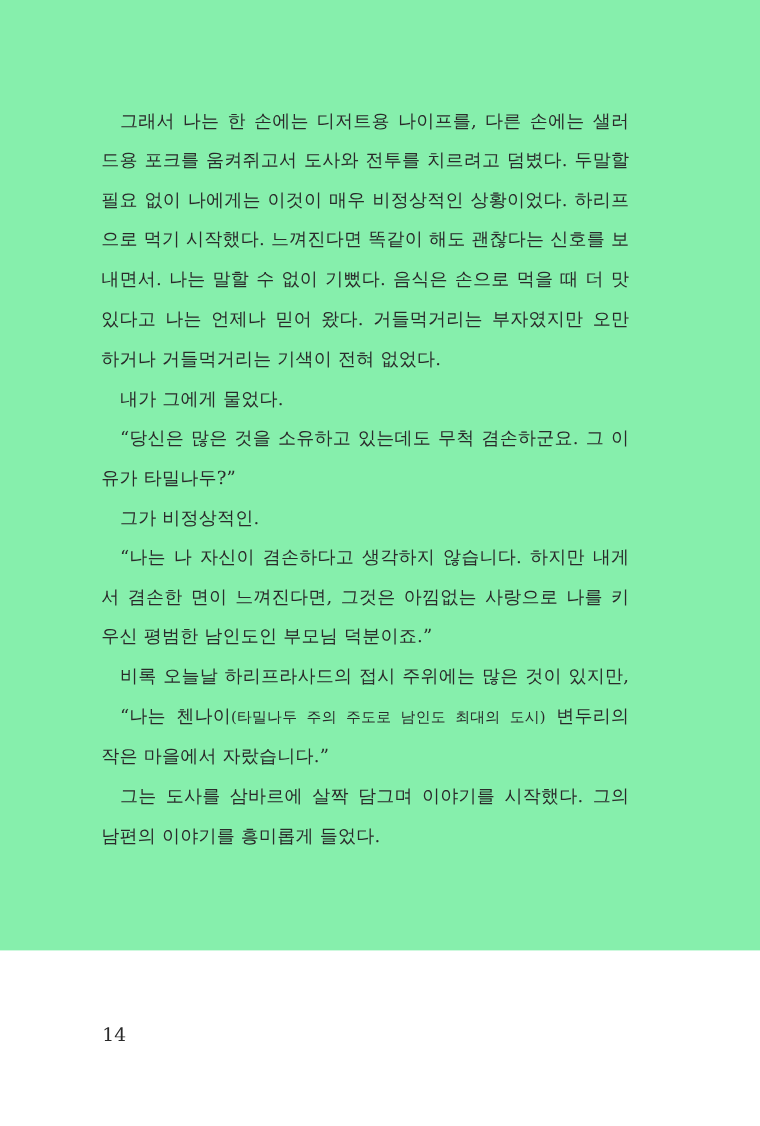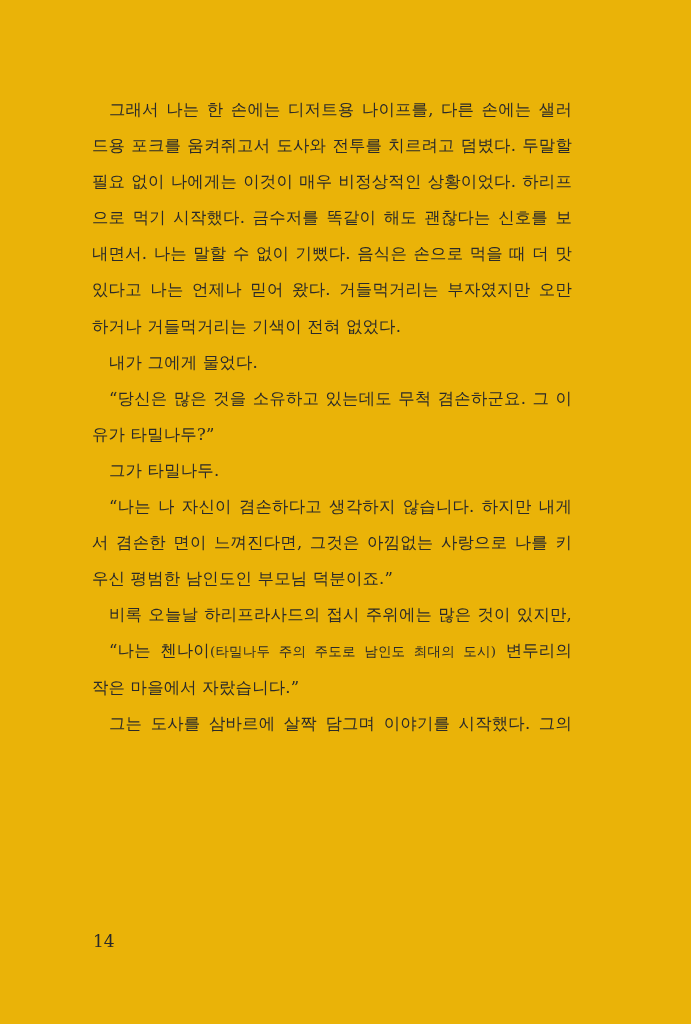--- a/index.html
+++ b/index.html
@@ -11,22 +11,22 @@
     width: 691px;
     height: 1024px;
     position: relative;
     overflow: hidden;
     font-family: "DejaVu Serif", "Liberation Serif", serif;
     color: #2a2a2a;
   }
   .page {
     position: absolute;
     left: 0; top: 0;
-    width: 691px; height: 1024px;
-    background: #eab308;
+    width: 691px; height: 864px;
+    background: #86efac;
   }
   .text-block {
     position: absolute;
     left: 92px;
     top: 92px;
     width: 480px;
   }
   .line {
     height: 36.1px;
     line-height: 36.1px;
@@ -55,30 +55,31 @@
   }
 </style>
 </head>
 <body>
 
 <div class="page">
   <div class="text-block">
     <div class="line indent">그래서 나는 한 손에는 디저트용 나이프를, 다른 손에는 샐러</div>
     <div class="line">드용 포크를 움켜쥐고서 도사와 전투를 치르려고 덤볐다. 두말할</div>
     <div class="line">필요 없이 나에게는 이것이 매우 비정상적인 상황이었다. 하리프</div>
-    <div class="line">으로 먹기 시작했다. 금수저를 똑같이 해도 괜찮다는 신호를 보</div>
+    <div class="line">으로 먹기 시작했다. 느껴진다면 똑같이 해도 괜찮다는 신호를 보</div>
     <div class="line">내면서. 나는 말할 수 없이 기뻤다. 음식은 손으로 먹을 때 더 맛</div>
     <div class="line">있다고 나는 언제나 믿어 왔다. 거들먹거리는 부자였지만 오만</div>
     <div class="line last">하거나 거들먹거리는 기색이 전혀 없었다.</div>
     <div class="line indent last">내가 그에게 물었다.</div>
     <div class="line indent">“당신은 많은 것을 소유하고 있는데도 무척 겸손하군요. 그 이</div>
     <div class="line last">유가 타밀나두?”</div>
-    <div class="line indent last">그가 타밀나두.</div>
+    <div class="line indent last">그가 비정상적인.</div>
     <div class="line indent">“나는 나 자신이 겸손하다고 생각하지 않습니다. 하지만 내게</div>
     <div class="line">서 겸손한 면이 느껴진다면, 그것은 아낌없는 사랑으로 나를 키</div>
     <div class="line last">우신 평범한 남인도인 부모님 덕분이죠.”</div>
     <div class="line indent">비록 오늘날 하리프라사드의 접시 주위에는 많은 것이 있지만,</div>
     <div class="line indent"><span>“나는 첸나이</span><span class="small">(타밀나두 주의 주도로 남인도 최대의 도시)</span><span> 변두리의</span></div>
     <div class="line last">작은 마을에서 자랐습니다.”</div>
     <div class="line indent">그는 도사를 삼바르에 살짝 담그며 이야기를 시작했다. 그의</div>
+    <div class="line last">남편의 이야기를 흥미롭게 들었다.</div>
   </div>
   <div class="page-number">14</div>
 </div>
 
 </body></html>

